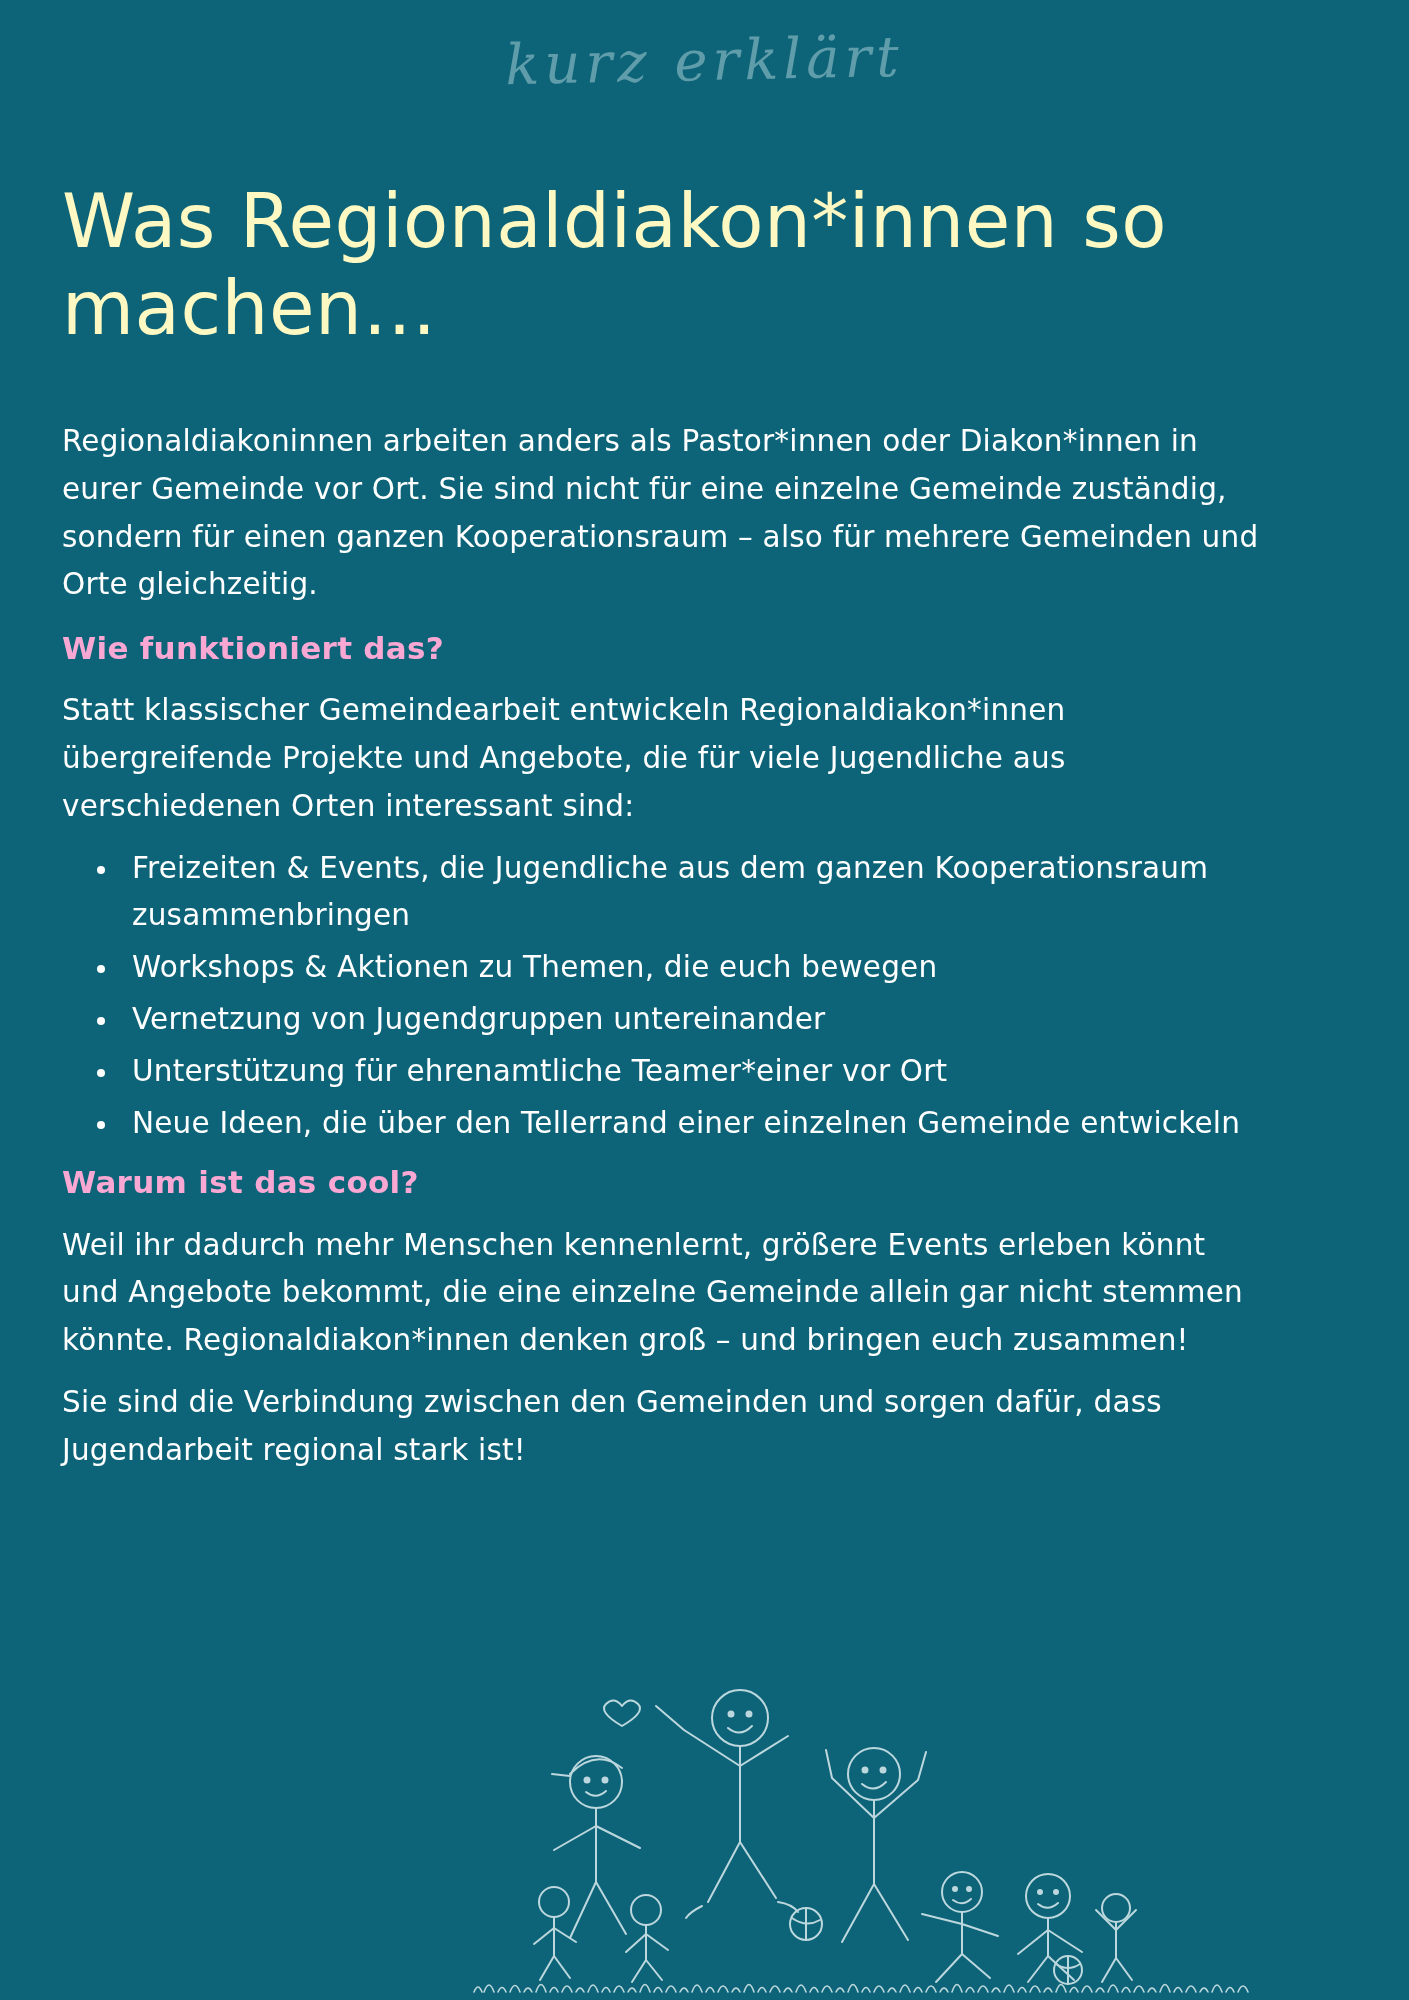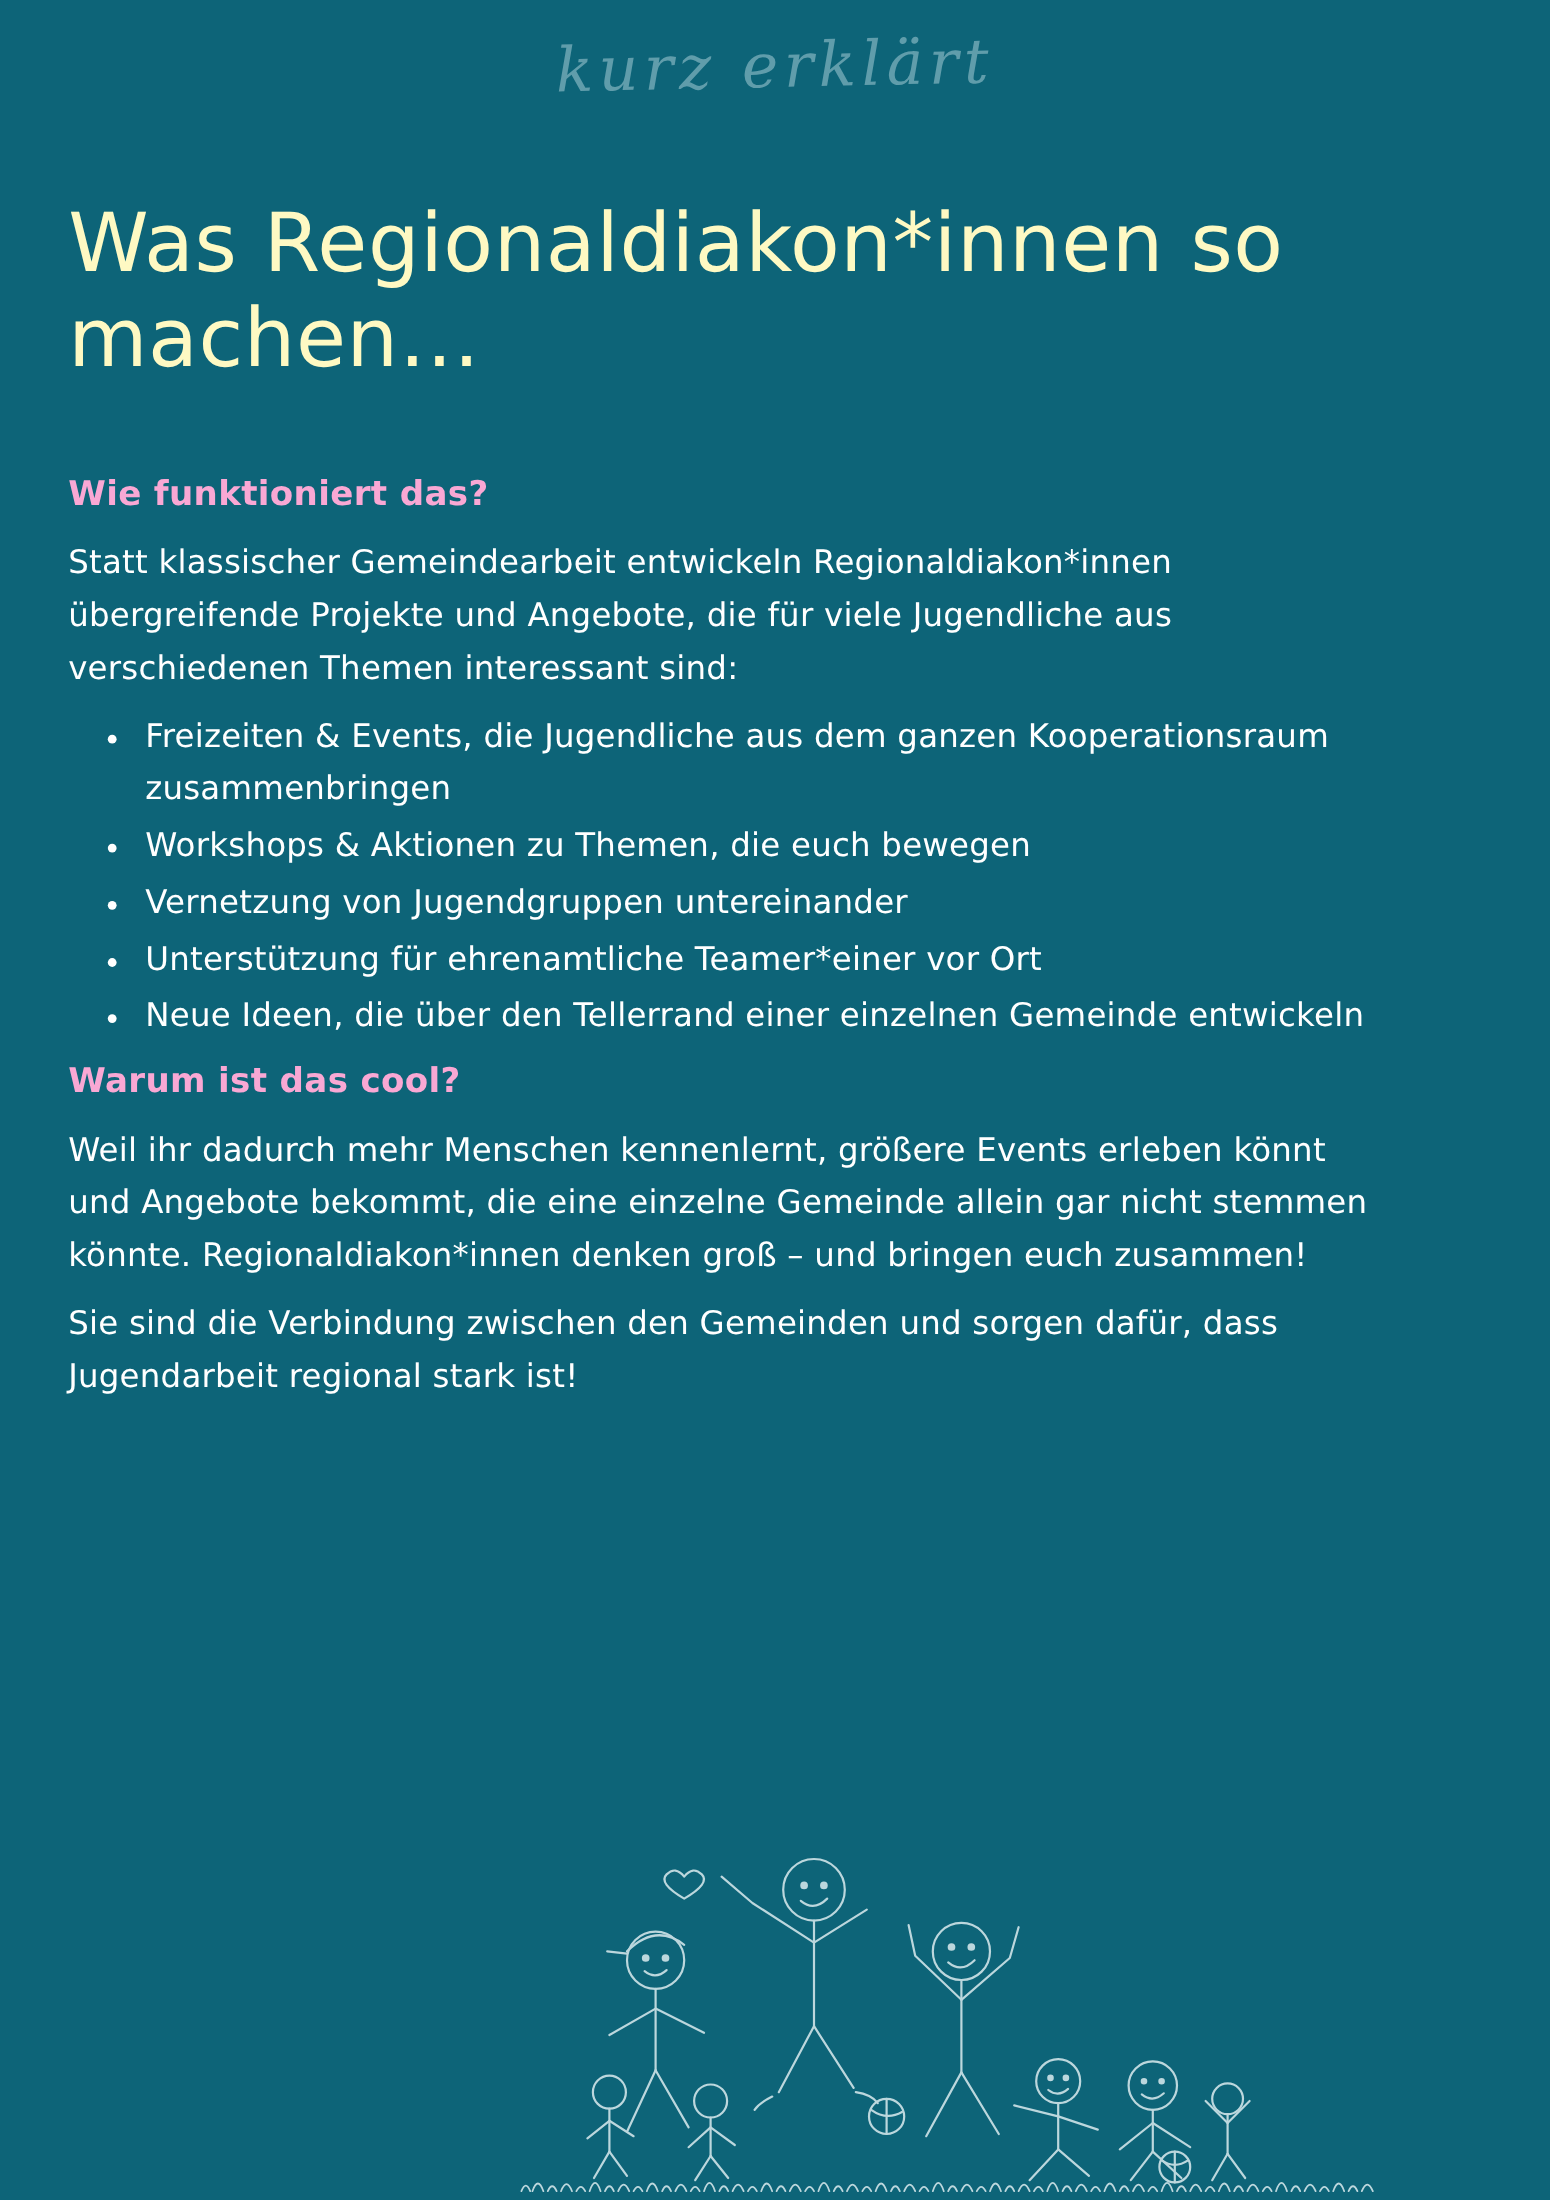--- a/index.html
+++ b/index.html
@@ -108,23 +108,24 @@
 <body>
 
 <div class="page">
 
   <div class="eyebrow">kurz erklärt</div>
 
   <h1 class="headline">Was Regionaldiakon*innen so machen…</h1>
 
   <div class="content">
 
+    <p>Regionaldiakoninnen arbeiten anders als Pastor*innen oder Diakon*innen in eurer Gemeinde vor Ort. Sie sind nicht für eine einzelne Gemeinde zuständig, sondern für einen ganzen Kooperationsraum – also für mehrere Gemeinden und Orte gleichzeitig.</p>
 
     <div class="subhead">Wie funktioniert das?</div>
-    <p>Statt klassischer Gemeindearbeit entwickeln Regionaldiakon*innen übergreifende Projekte und Angebote, die für viele Jugendliche aus verschiedenen Themen interessant sind:</p>
+    <p>Statt klassischer Gemeindearbeit entwickeln Regionaldiakon*innen übergreifende Projekte und Angebote, die für viele Jugendliche aus verschiedenen Orten interessant sind:</p>
     <ul class="bullets">
       <li>Freizeiten &amp; Events, die Jugendliche aus dem ganzen Kooperationsraum zusammenbringen</li>
       <li>Workshops &amp; Aktionen zu Themen, die euch bewegen</li>
       <li>Vernetzung von Jugendgruppen untereinander</li>
       <li>Unterstützung für ehrenamtliche Teamer*einer vor Ort</li>
       <li>Neue Ideen, die über den Tellerrand einer einzelnen Gemeinde entwickeln</li>
     </ul>
 
     <div class="subhead">Warum ist das cool?</div>
     <p>Weil ihr dadurch mehr Menschen kennenlernt, größere Events erleben könnt und Angebote bekommt, die eine einzelne Gemeinde allein gar nicht stemmen könnte. Regionaldiakon*innen denken groß – und bringen euch zusammen!</p>

